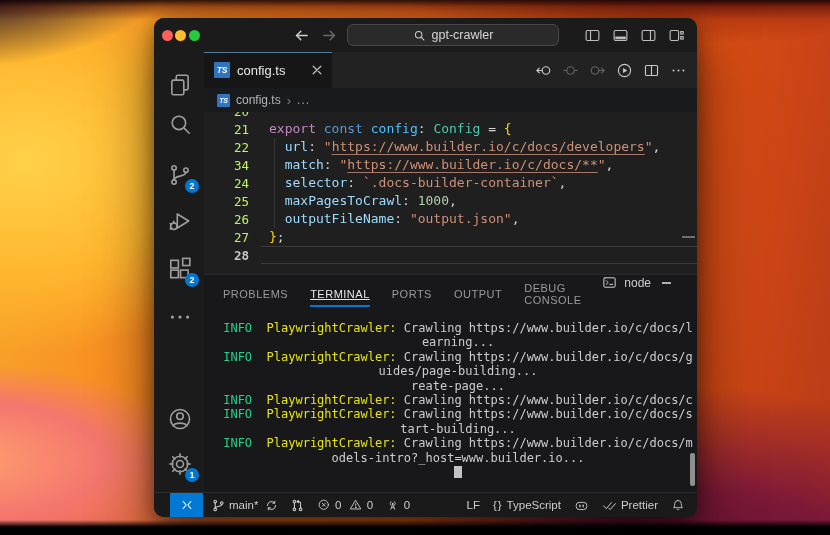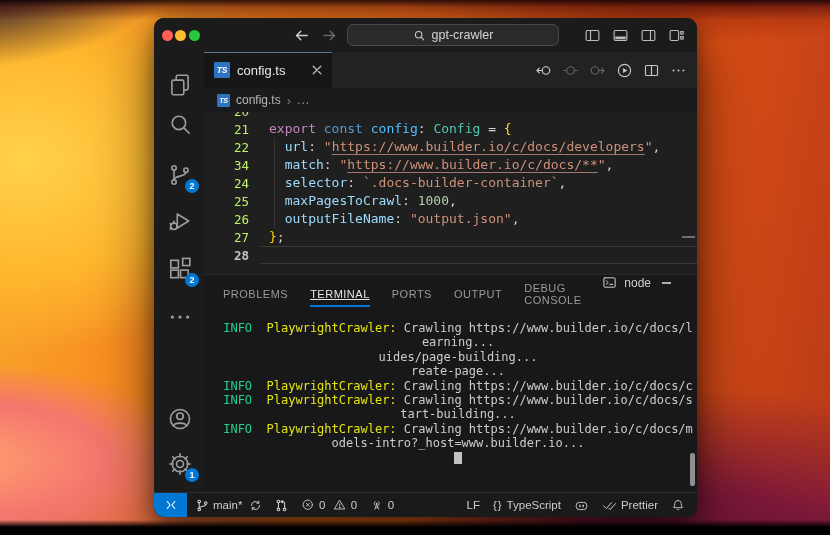--- a/index.html
+++ b/index.html
@@ -93,21 +93,21 @@
 
   .terminal { flex:1; position:relative; padding:8px 0 0 15px; overflow:hidden;
     font-family:"DejaVu Sans Mono", monospace; font-size:12px; line-height:14.4px; color:#cccccc;text-align:center; }
   .term-line { white-space:pre; height:14.4px; }
   .t-info { color:#23d18b; } .t-name { color:#e5e510; } .t-plain { color:#cccccc; }
   .term-cursor { display:inline-block; width:8px; height:12px; background:#c2c2c2; vertical-align:-2px; }
   .term-scrollbar { position:absolute; right:2px; top:140px; width:5px; height:33px; background:#8f8f8f; border-radius:2px; }
 
   
   .statusbar { height:25px; flex:none; background:#1a1a1b; border-top:1px solid #2c2c2d;
-    display:flex; align-items:stretch; font-size:11.5px; color:#cdcdcd; }
+    display:flex; align-items:stretch; font-size:11.5px; color:#cdcdcd;padding-left:16px; }
   .sb-remote { width:33px; background:#0078d4; display:flex; align-items:center; justify-content:center; color:#fff; flex:none; }
   .sb-left { display:flex; align-items:center; gap:13px; padding-left:9px; }
   .sb-right { margin-left:auto; display:flex; align-items:center; gap:13px; padding-right:12px; }
   .sb-item { display:flex; align-items:center; gap:4px; }
   .sb-item svg { display:block; }
 
   svg { display:block; }
 </style>
 </head>
 <body>
@@ -360,20 +360,21 @@
                 <path d="M12.5 15h4.5"></path>
               </svg>
             <span>node</span>
             <span class="panel-dash"></span>
           </span>
         </div>
         <div class="terminal">
           <div id="terminal-lines">
               <div class="term-line"><span class="t-info">INFO</span><span class="t-plain">  </span><span class="t-name">PlaywrightCrawler:</span><span class="t-plain"> Crawling https://www.builder.io/c/docs/l</span></div>
               <div class="term-line"><span class="t-plain">earning...</span></div>
+              <div class="term-line"><span class="t-info">INFO</span><span class="t-plain">  </span><span class="t-name">PlaywrightCrawler:</span><span class="t-plain"> Crawling https://www.builder.io/c/docs/g</span></div>
               <div class="term-line"><span class="t-plain">uides/page-building...</span></div>
               <div class="term-line"><span class="t-plain">reate-page...</span></div>
               <div class="term-line"><span class="t-info">INFO</span><span class="t-plain">  </span><span class="t-name">PlaywrightCrawler:</span><span class="t-plain"> Crawling https://www.builder.io/c/docs/c</span></div>
               <div class="term-line"><span class="t-info">INFO</span><span class="t-plain">  </span><span class="t-name">PlaywrightCrawler:</span><span class="t-plain"> Crawling https://www.builder.io/c/docs/s</span></div>
               <div class="term-line"><span class="t-plain">tart-building...</span></div>
               <div class="term-line"><span class="t-info">INFO</span><span class="t-plain">  </span><span class="t-name">PlaywrightCrawler:</span><span class="t-plain"> Crawling https://www.builder.io/c/docs/m</span></div>
               <div class="term-line"><span class="t-plain">odels-intro?_host=www.builder.io...</span></div>
             </div>
           <div class="term-line"><span class="term-cursor"></span></div>
           <div class="term-scrollbar"></div>

